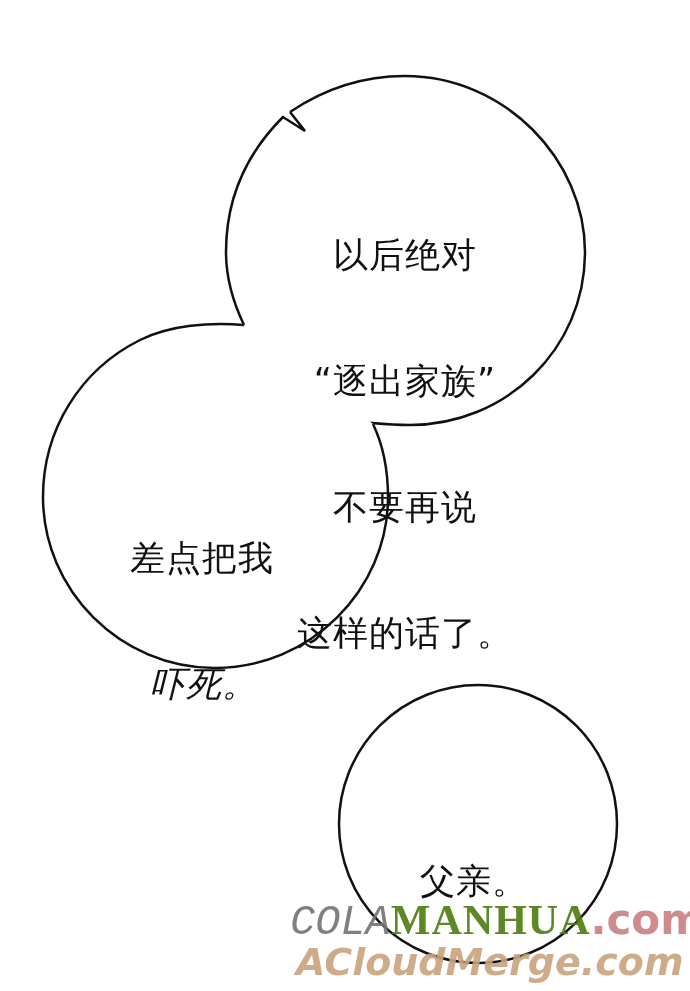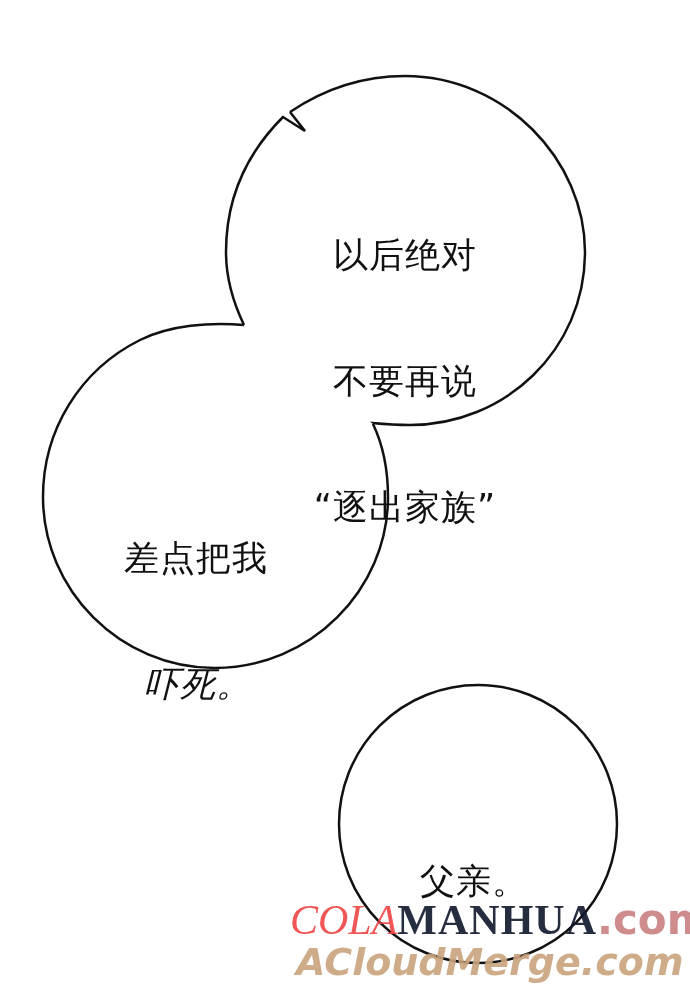--- a/index.html
+++ b/index.html
@@ -33,21 +33,21 @@
     line-height: 42px;
     text-align: center;
     white-space: pre;
     letter-spacing: 1px;
   }
   .line { display: block; }
   #text-top {
     left: 280px; top: 150px; width: 250px;
   }
   #text-left {
-    left: 124px; top: 453px; width: 200px;
+    left: 130px; top: 453px; width: 200px;
     text-align: left;
   }
   #text-left .line2 { padding-left: 20px; font-style: italic; }
   #text-bottom {
     left: 400px; top: 776px; width: 170px;
     text-align: left;
   }
   #text-bottom .line2 { padding-left: 20px; }
 
   .watermark {
@@ -57,29 +57,29 @@
     white-space: nowrap;
     pointer-events: none;
   }
   #wm1 {
     top: 896px;
     font-size: 42px;
     line-height: 48px;
     letter-spacing: 0px;
   }
   #wm1 .cola {
-    font-family: Liberation Serif, serif;
+    font-family: Liberation Mono, monospace;
     font-style: italic;
-    color: #ef4444;
+    color: #737373;
     opacity: 0.9;
   }
   #wm1 .manhua {
     font-family: "Liberation Serif", serif;
     font-weight: bold;
-    color: #0f172a;
+    color: #4d7c0f;
     opacity: 0.9;
     letter-spacing: 1px;
   }
   #wm1 .dotcom {
     font-family: "DejaVu Sans", sans-serif;
     font-weight: bold;
     color: #c98080;
     opacity: 0.9;
   }
   #wm2 {
@@ -120,22 +120,23 @@
          C 310 668, 388 590, 388 497
          C 388 470, 383 445, 373 424" fill="#ffffff" stroke="#111111" stroke-width="2.5"></path>
 
     <path d="M 246 322 L 372 426 L 360 400 L 250 320 Z" fill="#ffffff" stroke="none"></path>
 
     <circle cx="478" cy="824" r="139" fill="#ffffff" stroke="#111111" stroke-width="2.5"></circle>
   </svg>
 
   <div id="text-top" class="bubble-text">
     <span class="line">以后绝对</span>
+    <span class="line">“逐出家族”</span>
     <span class="line">不要再说</span>
-    <span class="line">“逐出家族”</span>
+    <span class="line">这样的话了。</span>
   </div>
 
   <div id="text-left" class="bubble-text">
     <span class="line">差点把我</span>
     <span class="line line2">吓死。</span>
   </div>
 
   <div id="text-bottom" class="bubble-text">
     <span class="line line2">父亲。</span>
   </div>

